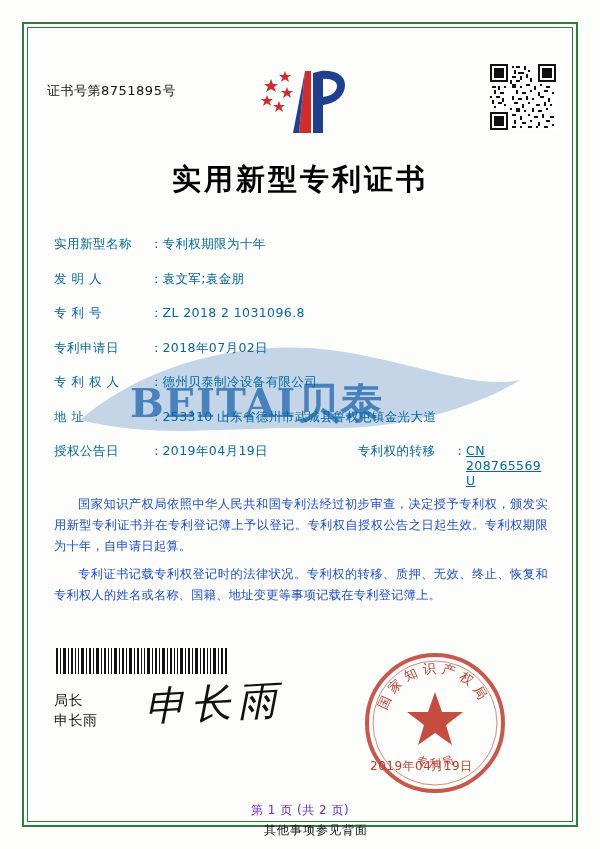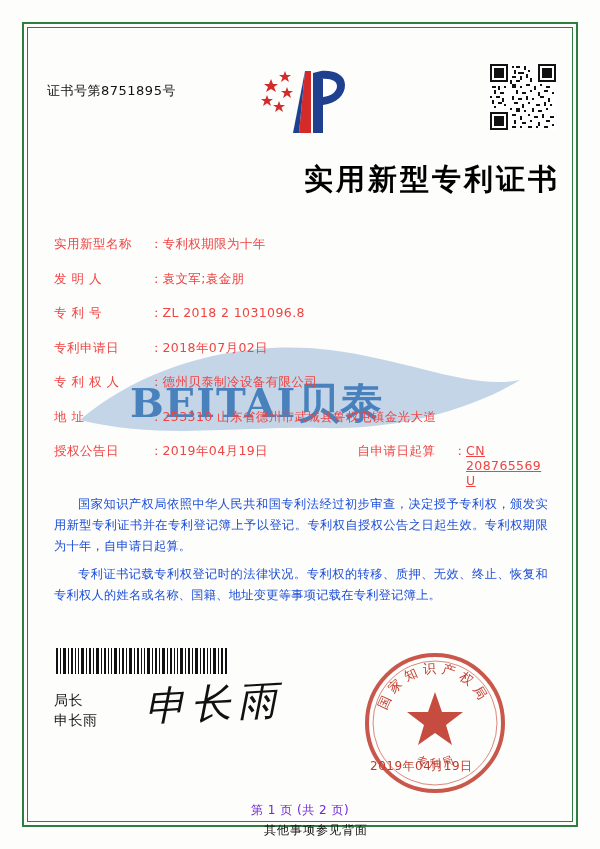--- a/index.html
+++ b/index.html
@@ -74,40 +74,40 @@
     width: 66px;
     height: 66px;
   }
   .qr svg { display:block; }
   
   .title {
     position: absolute;
     left: 0;
     top: 120px;
     width: 520px;
-    text-align: right;
+    text-align: center;
     font-family: "DejaVu Serif", "Liberation Serif", serif;
     font-weight: bold;
     font-size: 29px;
     letter-spacing: 3px;
     color: #000;
   }
   
   .fields {
     position: absolute;
     left: 14px;
     top: 196px;
     width: 500px;
   }
   .field-row {
     display: flex;
     align-items: baseline;
     margin-bottom: 17.5px;
     font-size: 12.5px;
-    color: #ef4444;
+    color: #0369a1;
     position: relative;
     z-index: 3;
     justify-content: space-between;
   }
   .field-label {
     width: 96px;
     flex: 0 0 96px;
     letter-spacing: 0.5px;
     white-space: nowrap;
   }
@@ -397,21 +397,21 @@
       </div>
       <div class="field-row">
         <span class="field-label">地 址</span>
         <span style="flex:0 0 10px;">：</span>
         <span class="field-value">253310 山东省德州市武城县鲁权屯镇金光大道</span>
       </div>
       <div class="field-row dual">
         <span class="field-label">授权公告日</span>
         <span style="flex:0 0 10px;">：</span>
         <span class="field-value">2019年04月19日</span>
-        <span class="field-label2">自申请日起算</span>
+        <span class="field-label2">专利权的转移</span>
         <span style="flex:0 0 10px;">：</span>
         <span class="field-value2">CN 208765569 U</span>
       </div>
     </div>
 
     <div class="paras">
       <p>国家知识产权局依照中华人民共和国专利法经过初步审查，决定授予专利权，颁发实用新型专利证书并在专利登记簿上予以登记。专利权自授权公告之日起生效。专利权期限为十年，自申请日起算。</p>
       <p>专利证书记载专利权登记时的法律状况。专利权的转移、质押、无效、终止、恢复和专利权人的姓名或名称、国籍、地址变更等事项记载在专利登记簿上。</p>
     </div>
 

